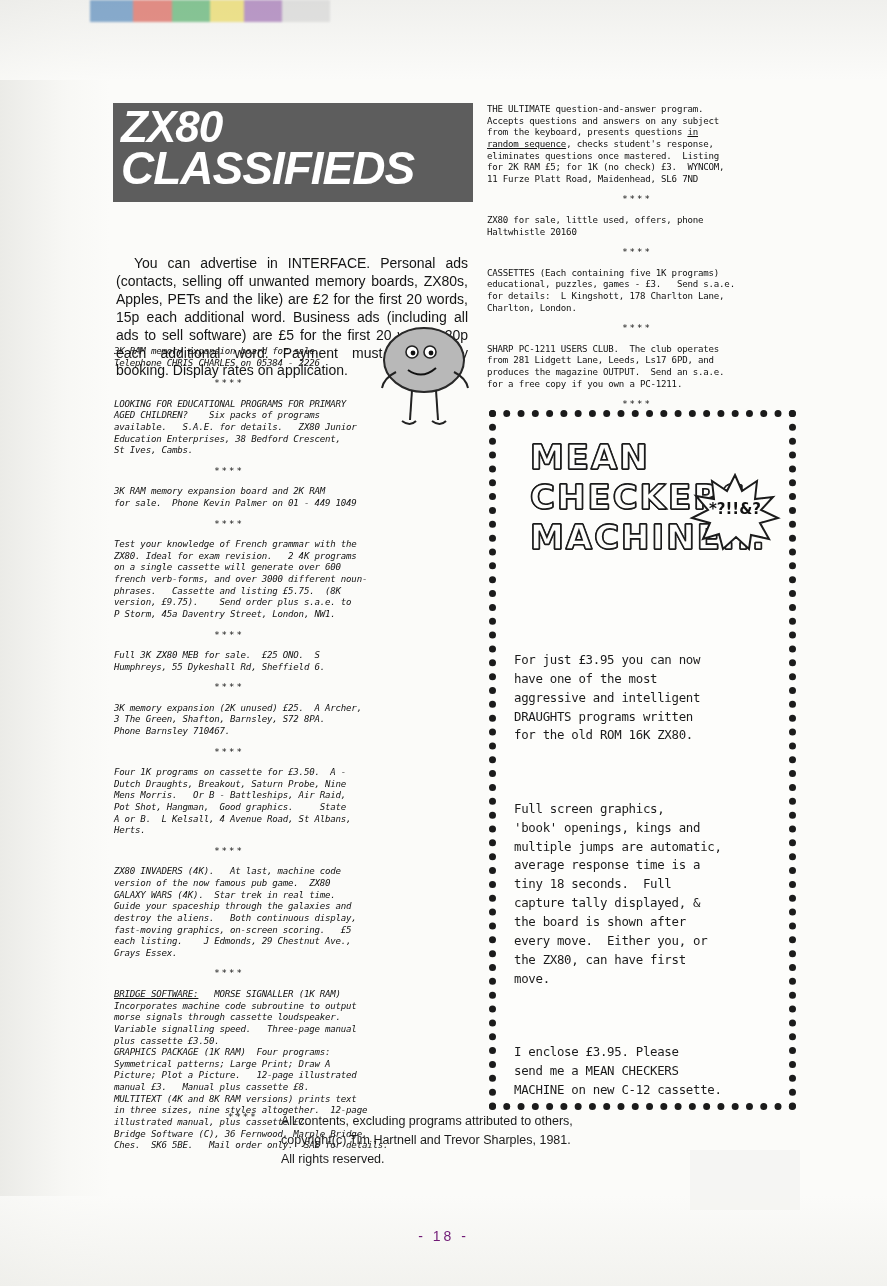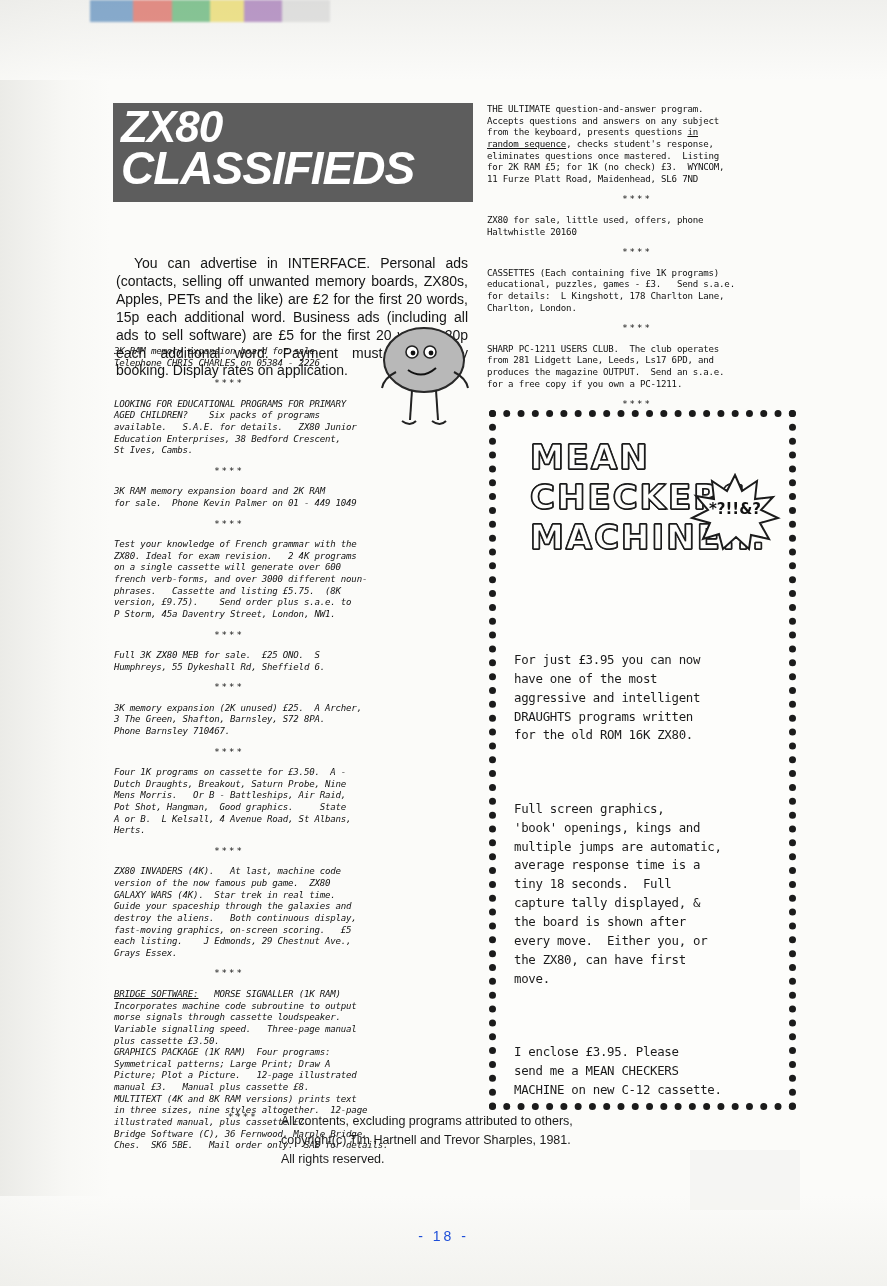--- a/index.html
+++ b/index.html
@@ -178,21 +178,21 @@
     letter-spacing: 2px;
     color: #111;
   }
   .pagenum {
     position: absolute;
     left: 0; right: 0; top: 1228px;
     text-align: center;
     font-family: "Liberation Sans", sans-serif;
     font-size: 14px;
     letter-spacing: 3px;
-    color: #1d4ed8;
+    color: #701a75;
   }
   .ghost {
     position: absolute;
     left: 690px; top: 1150px;
     width: 110px; height: 60px;
     background: #f2f2ee;
     opacity: .6;
   }
 </style>
 </head>

